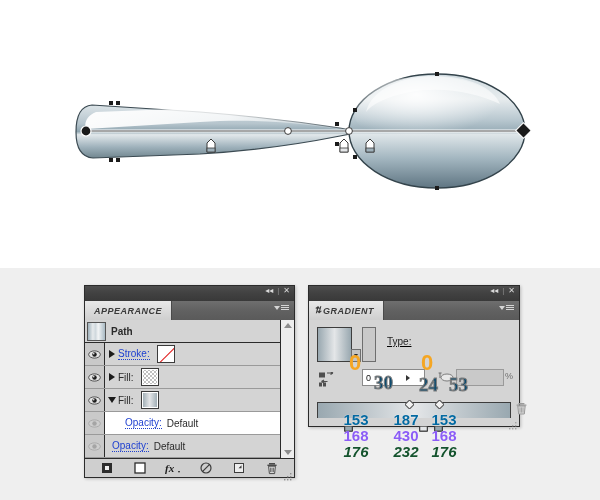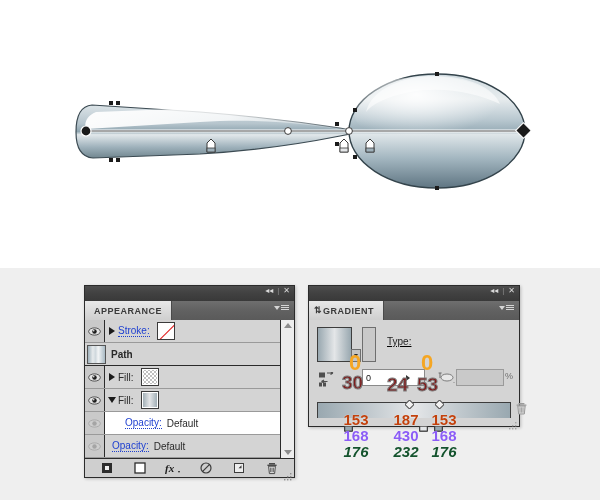--- a/index.html
+++ b/index.html
@@ -42,20 +42,21 @@
     display:flex;align-items:stretch;position:relative;
   }
   .tab-active{
     background:linear-gradient(to bottom,#e8e8e8 0%,#dadada 55%,#cfcfcf 100%);
     display:flex;align-items:center;padding:0 9px;
     border-right:1px solid #4a4a4a;
   }
   .tab-active span{
     font-size:9px;font-weight:bold;color:#3a3a3a;letter-spacing:.5px;
     font-family:"Liberation Sans",sans-serif;
+    font-style:italic;
   }
   .tab-dock{
     position:absolute;left:0;top:4px;color:#c9c9c9;font-size:8px;line-height:9px;
   }
   .tab-menu{
     position:absolute;right:5px;top:4px;display:flex;align-items:center;gap:1px;
   }
   .tri-dn{width:0;height:0;border-left:3px solid transparent;border-right:3px solid transparent;border-top:4px solid #d5d5d5;}
   .burger{display:flex;flex-direction:column;gap:1px;}
   .burger i{display:block;width:8px;height:1px;background:#d5d5d5;}
@@ -196,33 +197,33 @@
     background-position:0 0,0 0,3px 3px;
     background-color:#ffffff;
   }
   .mid-dia{position:absolute;top:-7px;}
   .stop{position:absolute;top:16px;}
   .trash{position:absolute;right:-2px;top:-1px;}
 
   .rgbcol{position:absolute;text-align:center;font-weight:bold;
     font-family:"Liberation Sans",sans-serif;font-size:15px;line-height:16px;
     text-shadow:0 0 1px rgba(255,255,255,.9);}
-  .rgbcol .r{color:#c2410c;}
+  .rgbcol .r{color:#0369a1;}
   .rgbcol .g{color:#8b5cf6;}
   .rgbcol .b{color:#14532d;font-style:italic;}
 
   
   .anno0{
     position:absolute;font-weight:bold;color:#f5a623;
     font-family:"Liberation Sans",sans-serif;font-size:22px;line-height:22px;
   }
   .anno-num{
     position:absolute;font-weight:bold;
-    font-family:Liberation Sans, sans-serif;font-size:19px;line-height:19px;
-    color:#7f1d1d;-webkit-text-stroke:1px #7d7d7d;
+    font-family:Liberation Serif, serif;font-size:19px;line-height:19px;
+    color:#0c4a6e;margin-left:32px;-webkit-text-stroke:1px #7d7d7d;
   }
   .gr-foot{height:8px;background:#d4d4d4;position:relative;}
 </style>
 </head>
 <body>
 
 <div id="root">
 
   <div class="canvas">
     <svg width="600" height="268" viewBox="0 0 600 268">
@@ -346,40 +347,40 @@
             <i></i>
             <i></i>
             <i></i>
           </span>
       </div>
     </div>
 
     <div class="panel-body">
       <div class="ap-list">
 
+        <div class="ap-row head">
+          <div class="thumb-cell">
+            <div class="path-thumb"></div>
+          </div>
+          <span class="ap-label" style="font-weight:bold;margin-left:4px;">Path</span>
+        </div>
+
         <div class="ap-row gray">
           <div class="eye-cell">
             <svg class="eye" viewBox="0 0 14 9">
               <ellipse cx="7" cy="4.5" rx="6.3" ry="3.9" fill="#e4e4e4" stroke="#2b2b2b" stroke-width=".8"></ellipse>
               <circle cx="7" cy="4.5" r="2.4" fill="#1d1d1d"></circle>
               <circle cx="6.2" cy="3.7" r=".8" fill="#ffffff"></circle>
             </svg>
           </div>
           <div class="tri-cell">
             <span class="tri-right"></span>
           </div>
           <span class="ap-label link">Stroke:</span>
           <div class="ap-swatch sw-none"></div>
-        </div>
-
-        <div class="ap-row head">
-          <div class="thumb-cell">
-            <div class="path-thumb"></div>
-          </div>
-          <span class="ap-label" style="font-weight:bold;margin-left:4px;">Path</span>
         </div>
 
         <div class="ap-row gray">
           <div class="eye-cell">
             <svg class="eye" viewBox="0 0 14 9">
               <ellipse cx="7" cy="4.5" rx="6.3" ry="3.9" fill="#e4e4e4" stroke="#2b2b2b" stroke-width=".8"></ellipse>
               <circle cx="7" cy="4.5" r="2.4" fill="#1d1d1d"></circle>
               <circle cx="6.2" cy="3.7" r=".8" fill="#ffffff"></circle>
             </svg>
           </div>

